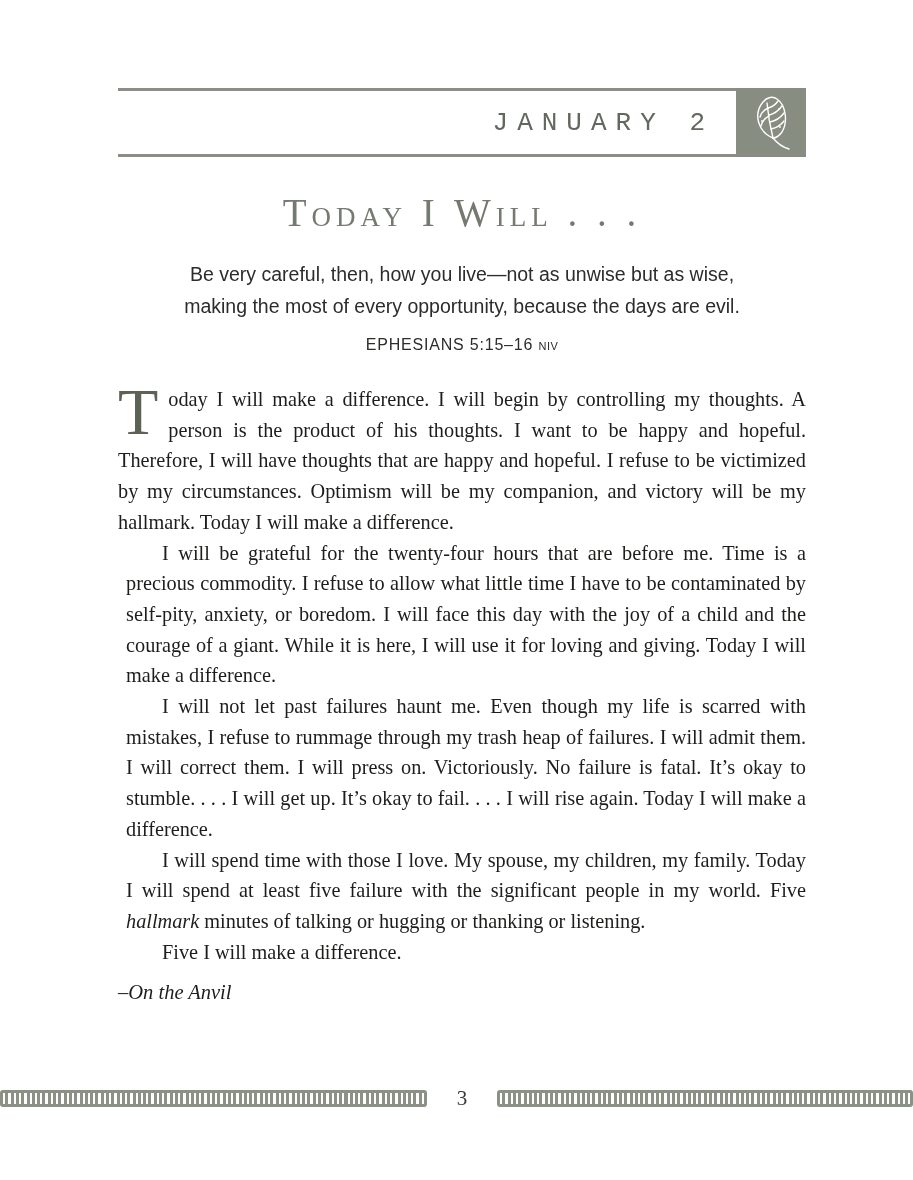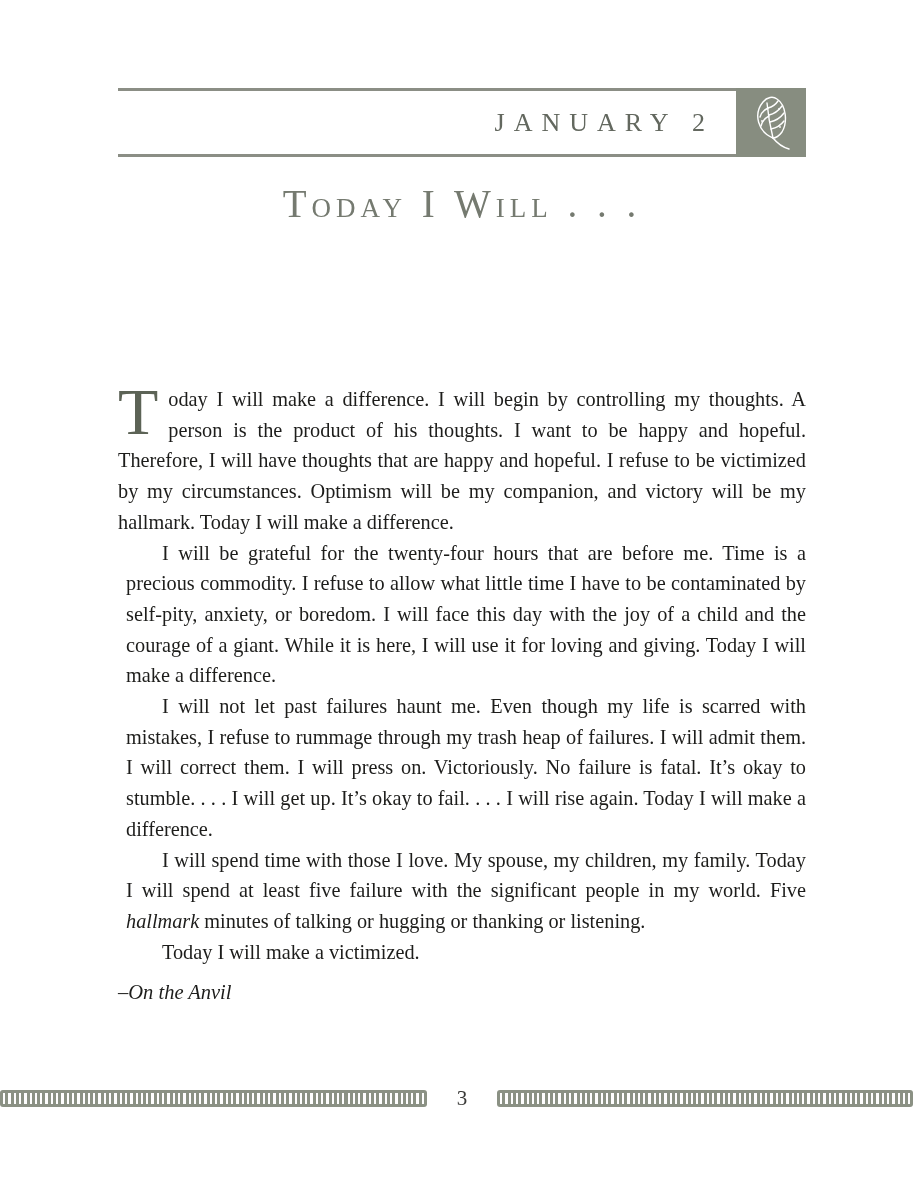--- a/index.html
+++ b/index.html
@@ -15,35 +15,35 @@
 
   
   .chapter-header {
     position: absolute; left: 118px; top: 88px;
     width: 688px; height: 69px;
     border-top: 3px solid #8b8e85;
     border-bottom: 3px solid #8b8e85;
     display: flex; align-items: center; justify-content: flex-end;
   }
   .header-date {
-    font-family: Liberation Serif, serif;
+    font-family: Liberation Mono, monospace;
     font-size: 26px; letter-spacing: 9px;
     color: #63685f;
     margin-right: 92px;
     white-space: nowrap;
   }
   .leaf-badge {
     position: absolute; right: 0; top: -3px; bottom: -3px;
     width: 70px; background: #878d80;
     display: flex; align-items: center; justify-content: center;
   }
 
   
   .page-title {
-    position: absolute; left: 118px; top: 181px; width: 688px;
+    position: absolute; left: 118px; top: 190px; width: 688px;
     text-align: center;
     font-variant: small-caps;
     font-size: 39px; letter-spacing: 5px;
     color: #757a70;
   }
 
   
   .verse {
     position: absolute; left: 93px; top: 258px; width: 738px;
     text-align: center;
@@ -123,32 +123,40 @@
 
         <circle cx="33" cy="15" r="0.9" fill="#ffffff" stroke="none"></circle>
         <circle cx="16" cy="27" r="0.9" fill="#ffffff" stroke="none"></circle>
         <circle cx="34" cy="33" r="0.9" fill="#ffffff" stroke="none"></circle>
       </svg>
     </div>
   </div>
 
   <div class="page-title">Today I Will . . .</div>
 
+  <div class="verse">
+    <div>Be very careful, then, how you live—not as unwise but as wise,</div>
+    <div>making the most of every opportunity, because the days are evil.</div>
+    <div class="verse-reference">
+      <span>EPHESIANS 5:15–16</span>
+      <span class="translation-abbrev">NIV</span>
+    </div>
+  </div>
 
   <div class="body-text">
     <p>
       <span class="drop-cap">T</span>
       <span>oday I will make a difference. I will begin by controlling my thoughts. A person is the product of his thoughts. I want to be happy and hopeful. Therefore, I will have thoughts that are happy and hopeful. I refuse to be victimized by my circumstances. Optimism will be my companion, and victory will be my hallmark. Today I will make a difference.</span>
     </p>
     <p class="indent">I will be grateful for the twenty-four hours that are before me. Time is a precious commodity. I refuse to allow what little time I have to be contaminated by self-pity, anxiety, or boredom. I will face this day with the joy of a child and the courage of a giant. While it is here, I will use it for loving and giving. Today I will make a difference.</p>
     <p class="indent">I will not let past failures haunt me. Even though my life is scarred with mistakes, I refuse to rummage through my trash heap of failures. I will admit them. I will correct them. I will press on. Victoriously. No failure is fatal. It’s okay to stumble. . . . I will get up. It’s okay to fail. . . . I will rise again. Today I will make a difference.</p>
     <p class="indent">
       <span>I will spend time with those I love. My spouse, my children, my family. Today I will spend at least five failure with the significant people in my world. Five </span><span class="italic">hallmark</span><span> minutes of talking or hugging or thanking or listening.</span>
     </p>
-    <p class="indent">Today I will make a victimized.</p>
+    <p class="indent">Five I will make a difference.</p>
   </div>
 
   <div class="attribution">–On the Anvil</div>
 
   <div class="hatch-band left"></div>
   <div class="page-number">3</div>
   <div class="hatch-band right"></div>
 
 </div>
 

